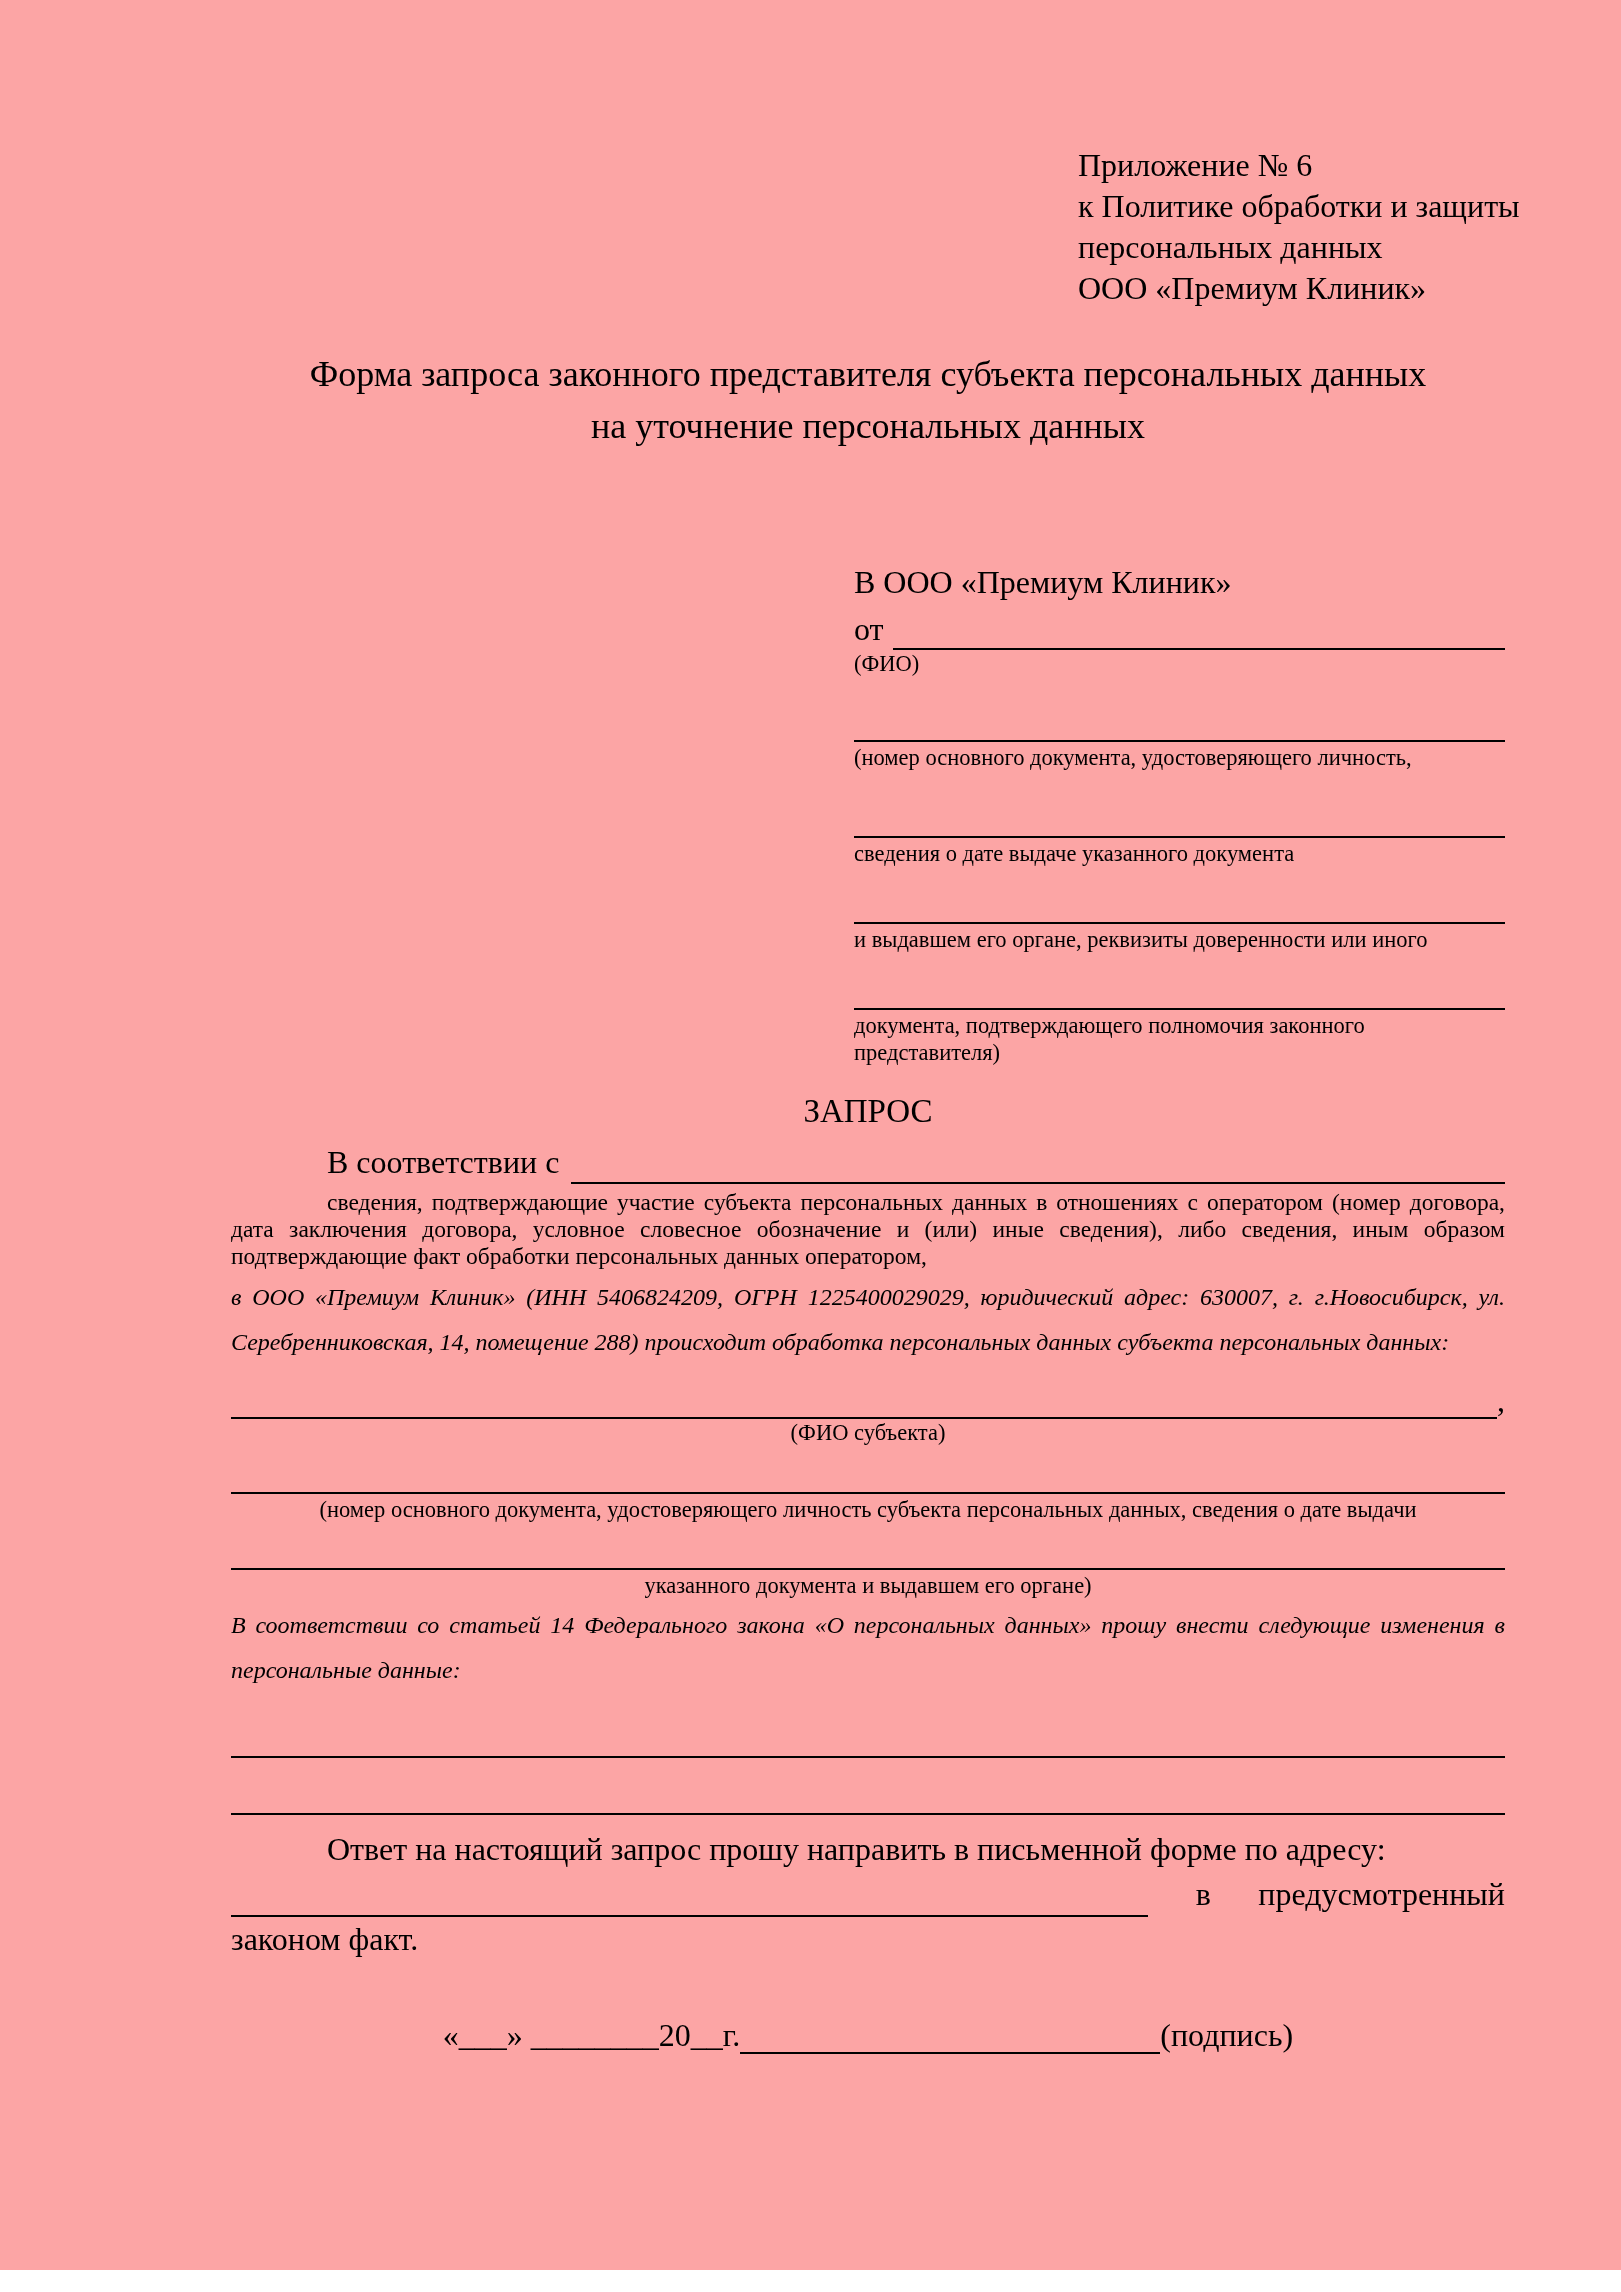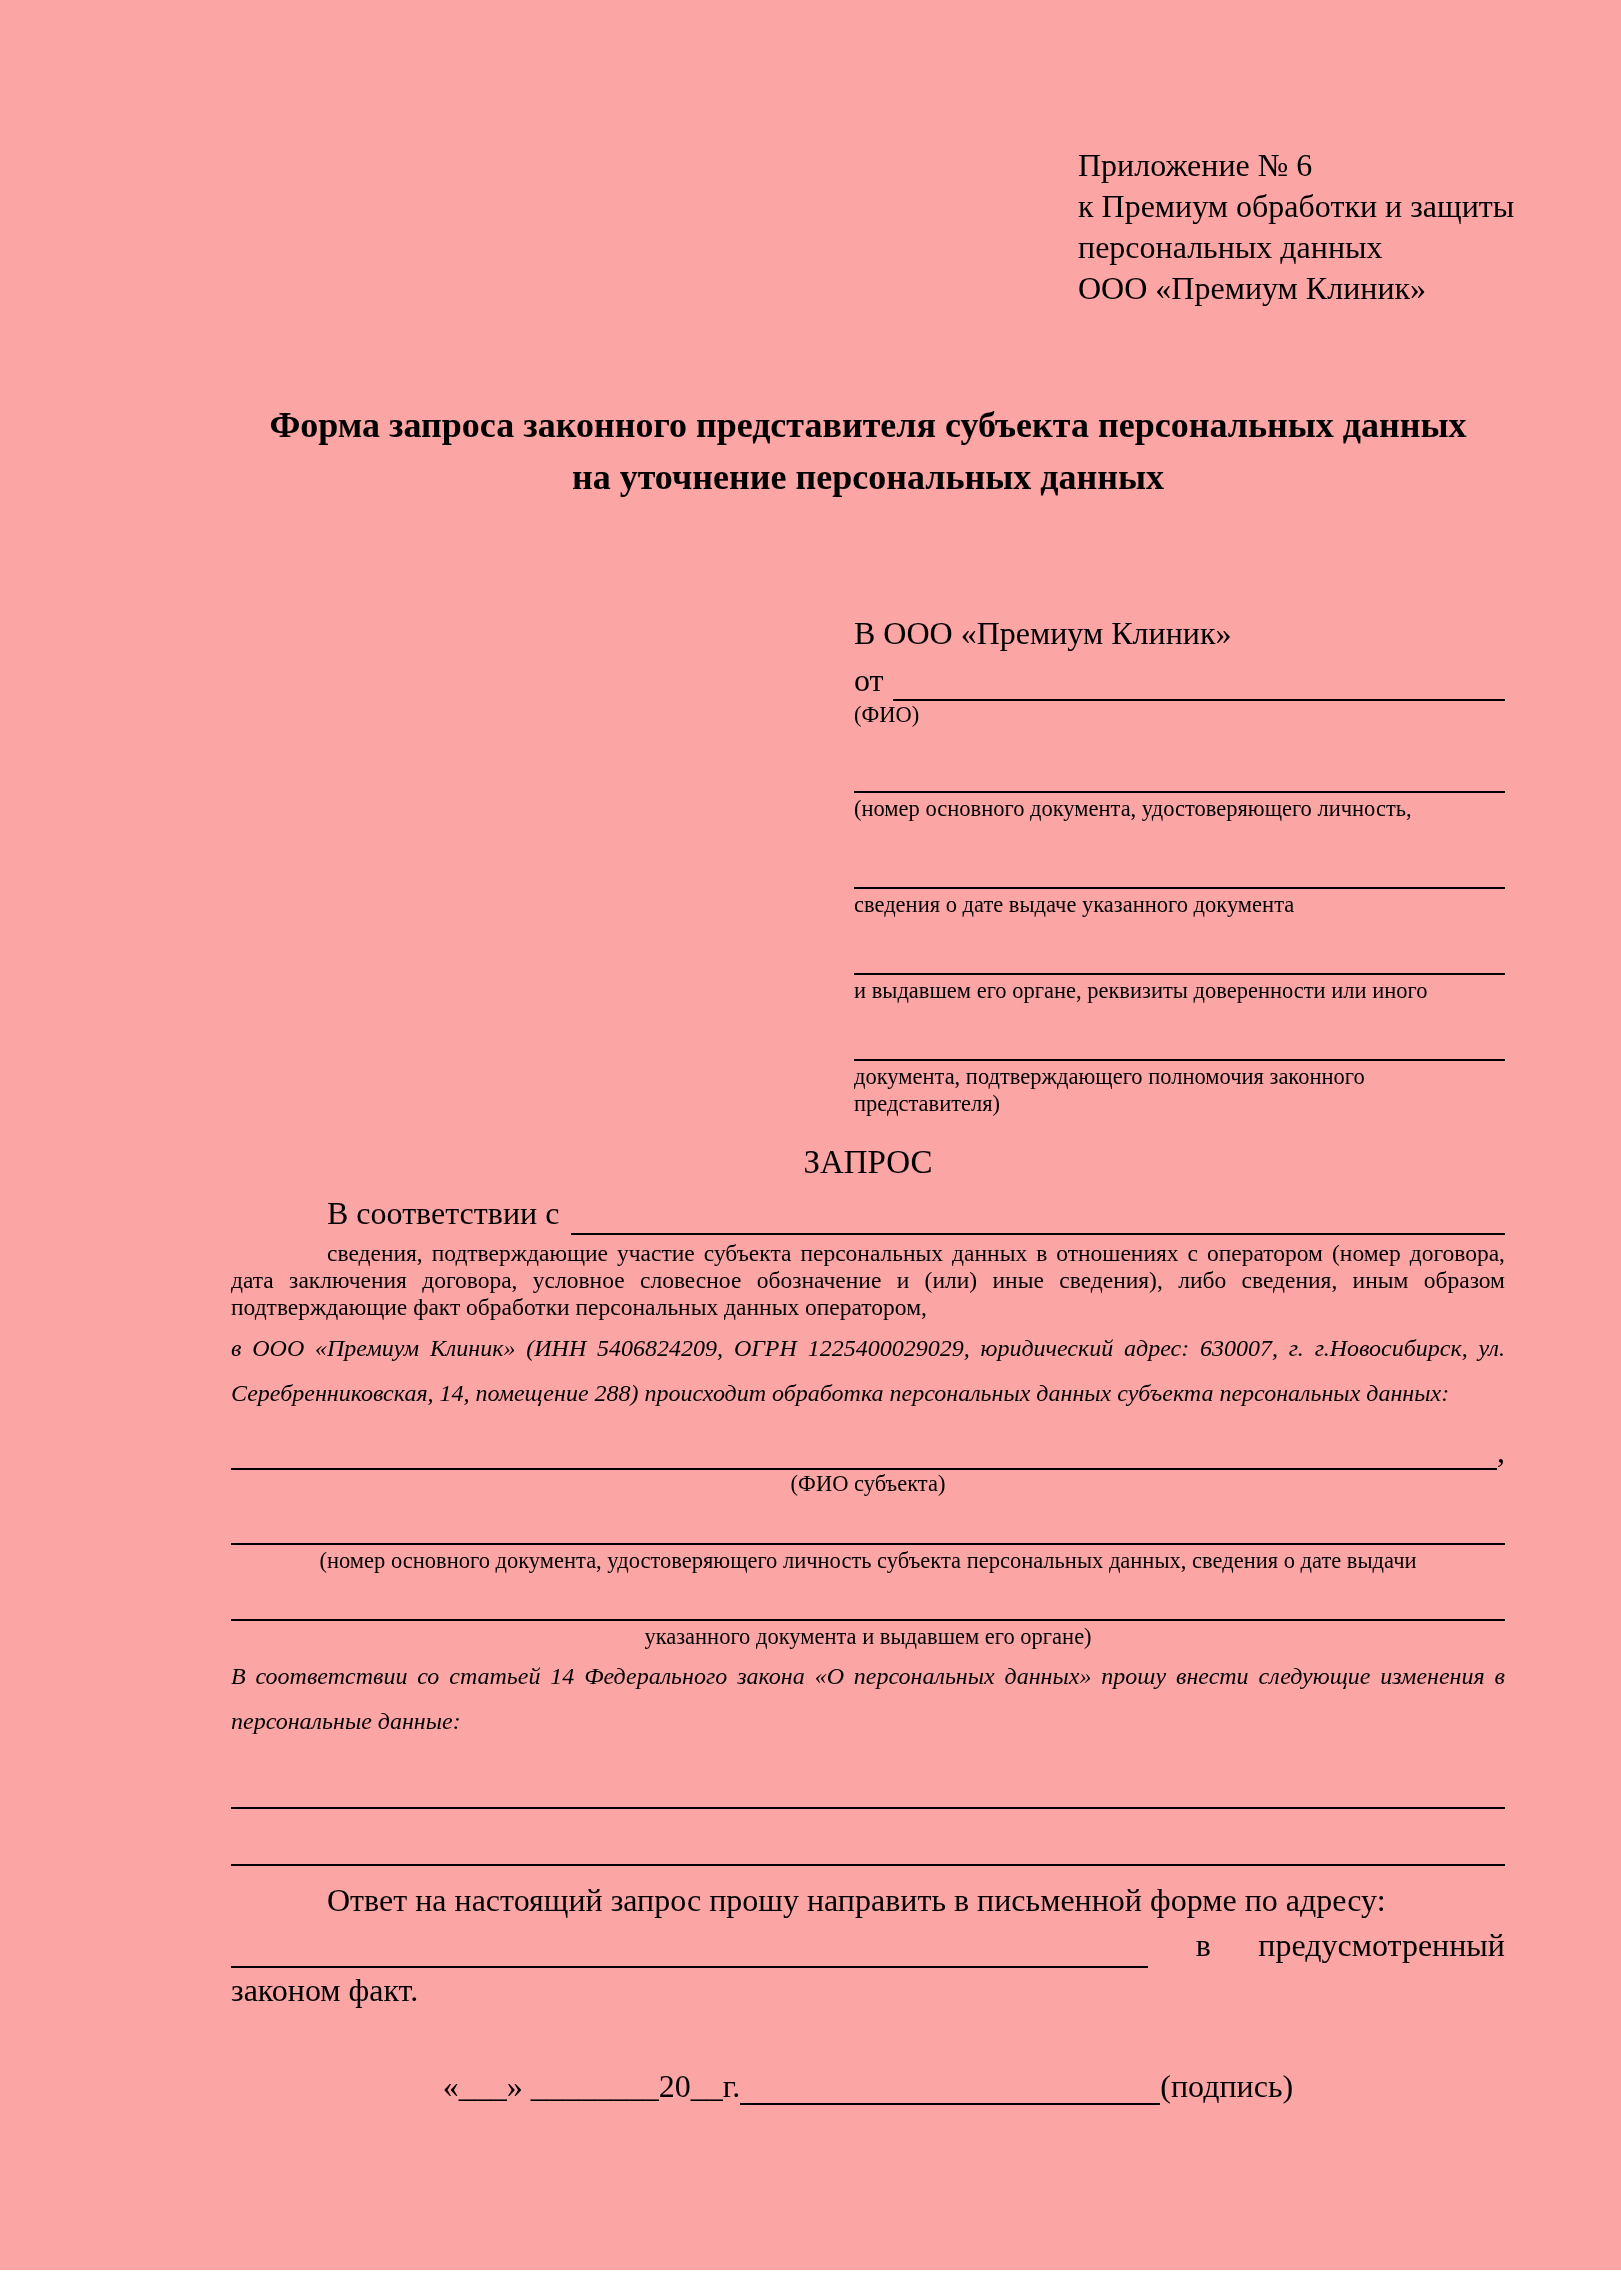--- a/index.html
+++ b/index.html
@@ -20,24 +20,24 @@
   }
   
   .appendix {
     margin-left: 847px;
     font-size: 32px;
     line-height: 41px;
     white-space: nowrap;
   }
   
   .doc-title {
-    margin-top: 90px;
+    margin-top: 39px;
     text-align: center;
     font-size: 36px;
-    font-weight: bold;
+    font-weight: normal;
     line-height: 52px;
   }
   
   .addressee {
     margin-top: 110px;
     margin-left: 623px;
     width: 651px;
     font-size: 32px;
     line-height: 41px;
   }
@@ -161,21 +161,21 @@
     height: 33px;
   }
 </style>
 </head>
 <body>
 
 <div class="page">
 
   <div class="appendix">
     <div>Приложение № 6</div>
-    <div>к Премиум обработки и защиты</div>
+    <div>к Политике обработки и защиты</div>
     <div>персональных данных</div>
     <div>ООО «Премиум Клиник»</div>
   </div>
 
   <div class="doc-title">
     <div>Форма запроса законного представителя субъекта персональных данных</div>
     <div>на уточнение персональных данных</div>
   </div>
 
   <div class="addressee">

